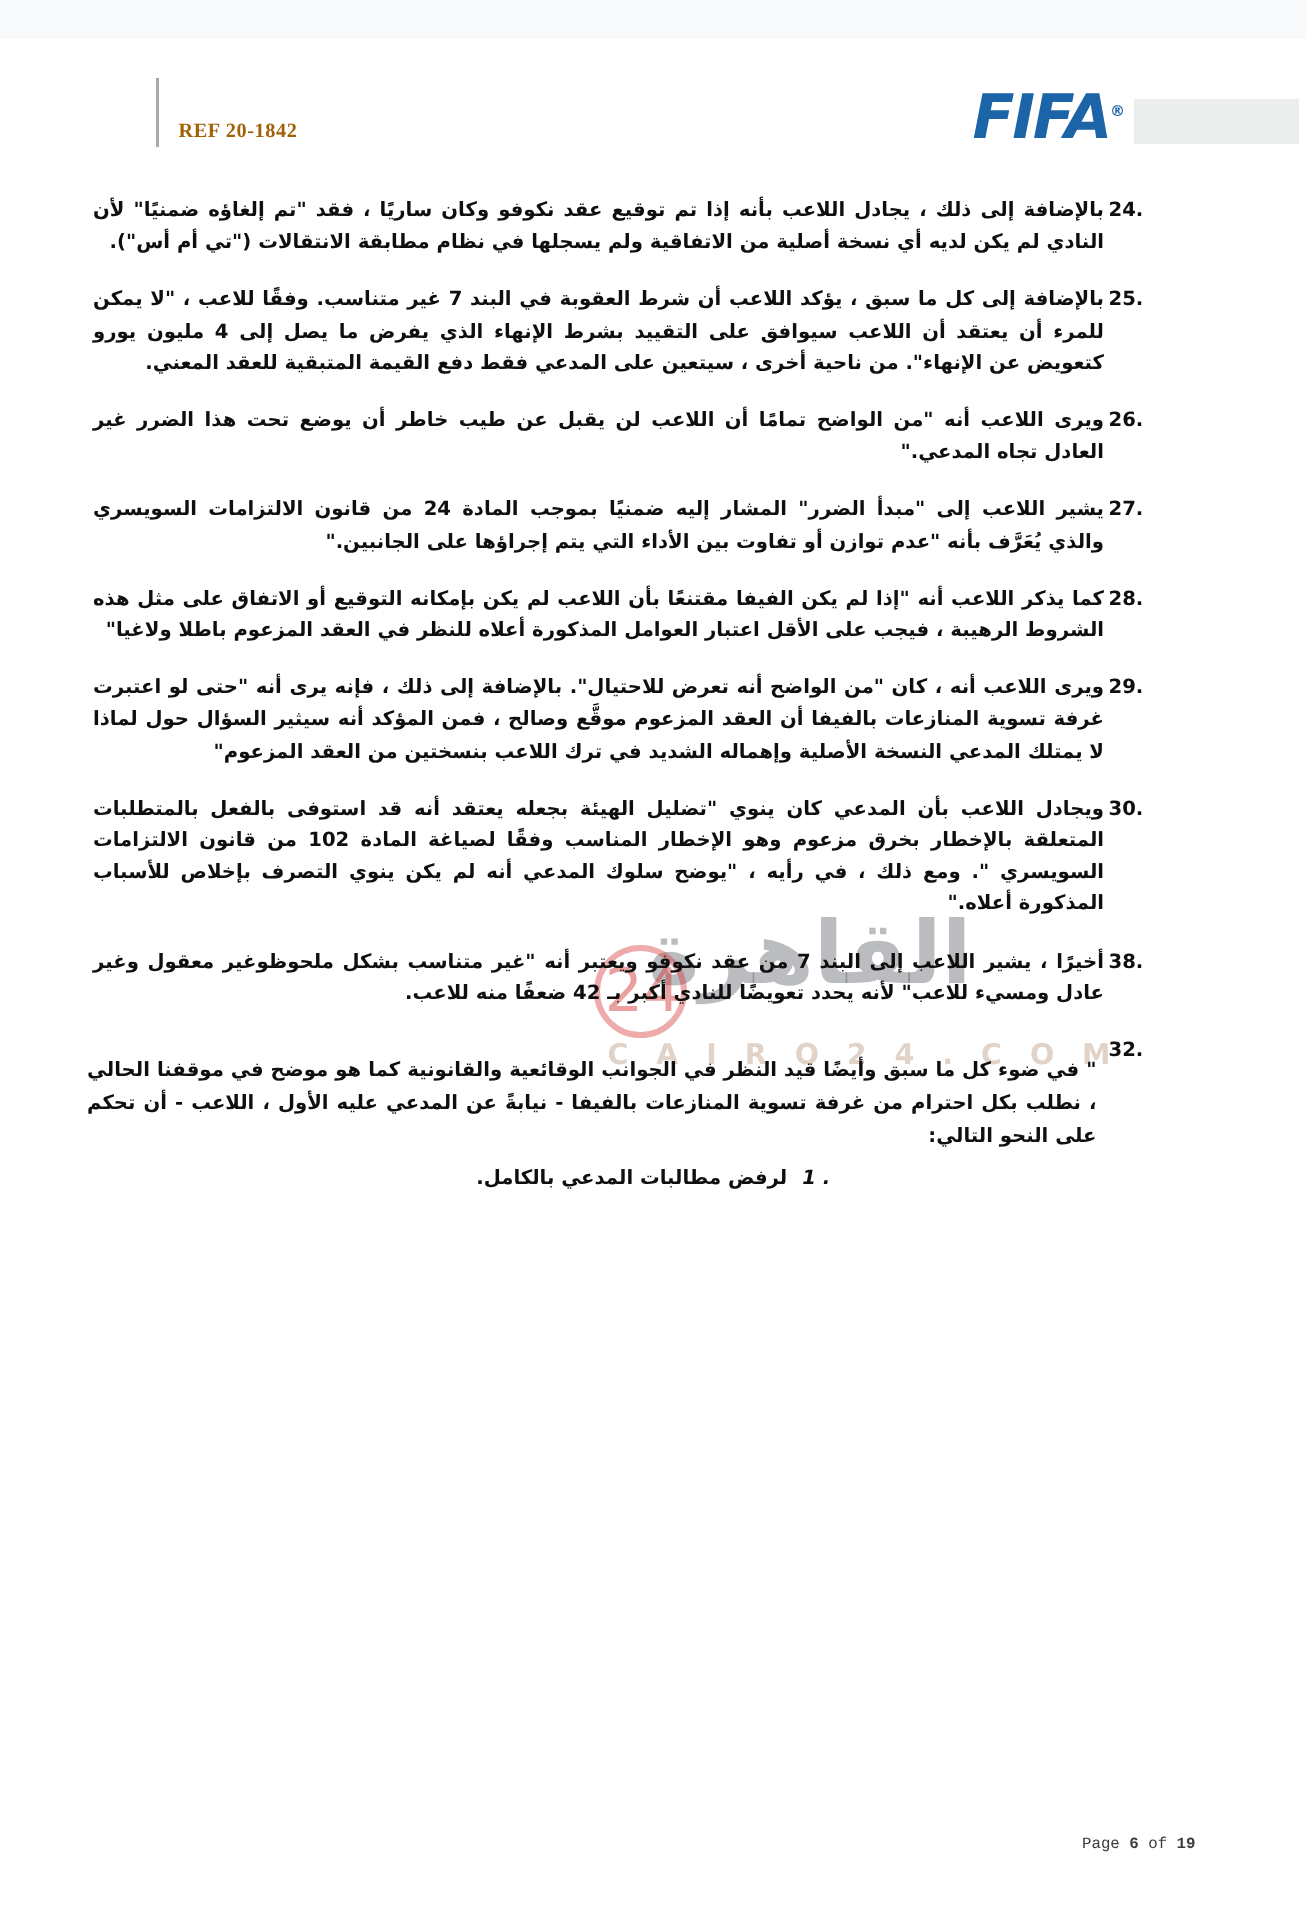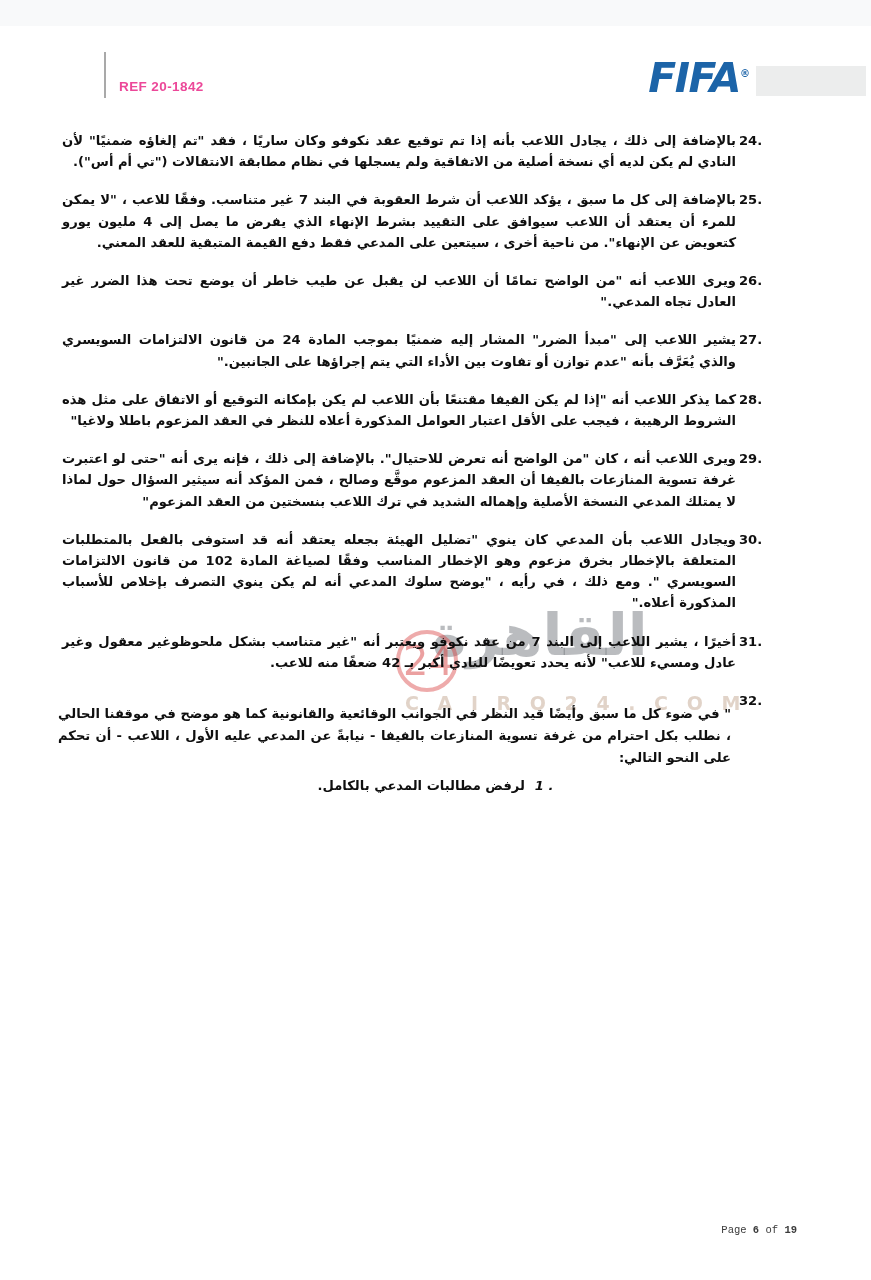--- a/index.html
+++ b/index.html
@@ -52,25 +52,25 @@
     top: 22px;
     width: 2px;
     height: 46px;
     background: #a9a9a9;
   }
 
   .ref-label {
     position: absolute;
     left: 119px;
     top: 49px;
-    font-family: Liberation Sans, sans-serif;
+    font-family: Liberation Serif, serif;
     font-size: 13.5px;
     font-weight: bold;
     letter-spacing: 0.4px;
-    color: #ec4899;
+    color: #a16207;
     white-space: nowrap;
   }
 
   .fifa-logo {
     position: absolute;
     right: 121px;
     top: 28px;
     font-family: "DejaVu Sans", "Liberation Sans", sans-serif;
     font-size: 41px;
     font-weight: bold;
@@ -304,21 +304,21 @@
     <span class="clause-num">29.</span>
     <span class="clause-text">ويرى اللاعب أنه ، كان "من الواضح أنه تعرض للاحتيال". بالإضافة إلى ذلك ، فإنه يرى أنه "حتى لو اعتبرت غرفة تسوية المنازعات بالفيفا أن العقد المزعوم موقَّع وصالح ، فمن المؤكد أنه سيثير السؤال حول لماذا لا يمتلك المدعي النسخة الأصلية وإهماله الشديد في ترك اللاعب بنسختين من العقد المزعوم"</span>
   </div>
 
   <div class="clause">
     <span class="clause-num">30.</span>
     <span class="clause-text">ويجادل اللاعب بأن المدعي كان ينوي "تضليل الهيئة بجعله يعتقد أنه قد استوفى بالفعل بالمتطلبات المتعلقة بالإخطار بخرق مزعوم وهو الإخطار المناسب وفقًا لصياغة المادة 102 من قانون الالتزامات السويسري ". ومع ذلك ، في رأيه ، "يوضح سلوك المدعي أنه لم يكن ينوي التصرف بإخلاص للأسباب المذكورة أعلاه."</span>
   </div>
 
   <div class="clause">
-    <span class="clause-num">31.</span>
+    <span class="clause-num">38.</span>
     <span class="clause-text">أخيرًا ، يشير اللاعب إلى البند 7 من عقد نكوفو ويعتبر أنه "غير متناسب بشكل ملحوظوغير معقول وغير عادل ومسيء للاعب" لأنه يحدد تعويضًا للنادي أكبر بـ 42 ضعفًا منه للاعب.</span>
   </div>
 
   <div class="clause">
     <span class="clause-num">32.</span>
   </div>
 
   <div class="relief-block">
     <span>" في ضوء كل ما سبق وأيضًا قيد النظر في الجوانب الوقائعية والقانونية كما هو موضح في موقفنا الحالي ، نطلب بكل احترام من غرفة تسوية المنازعات بالفيفا - نيابةً عن المدعي عليه الأول ، اللاعب - أن تحكم على النحو التالي:</span>
   </div>

